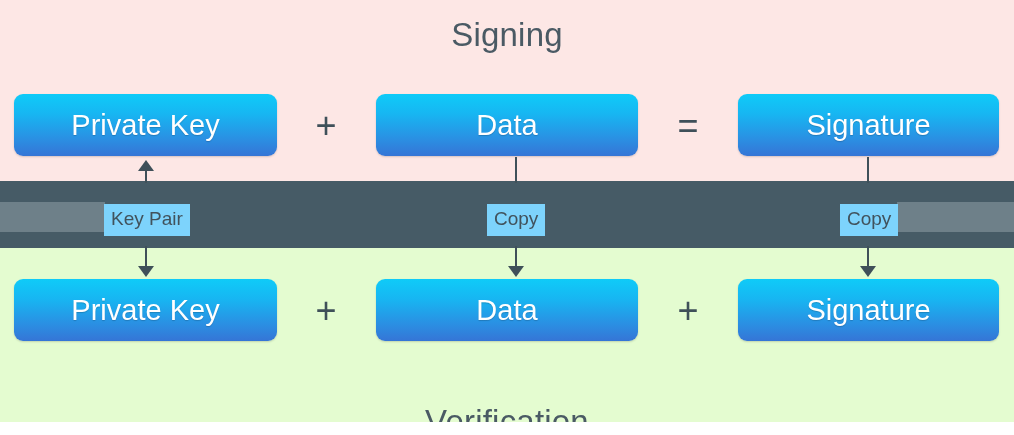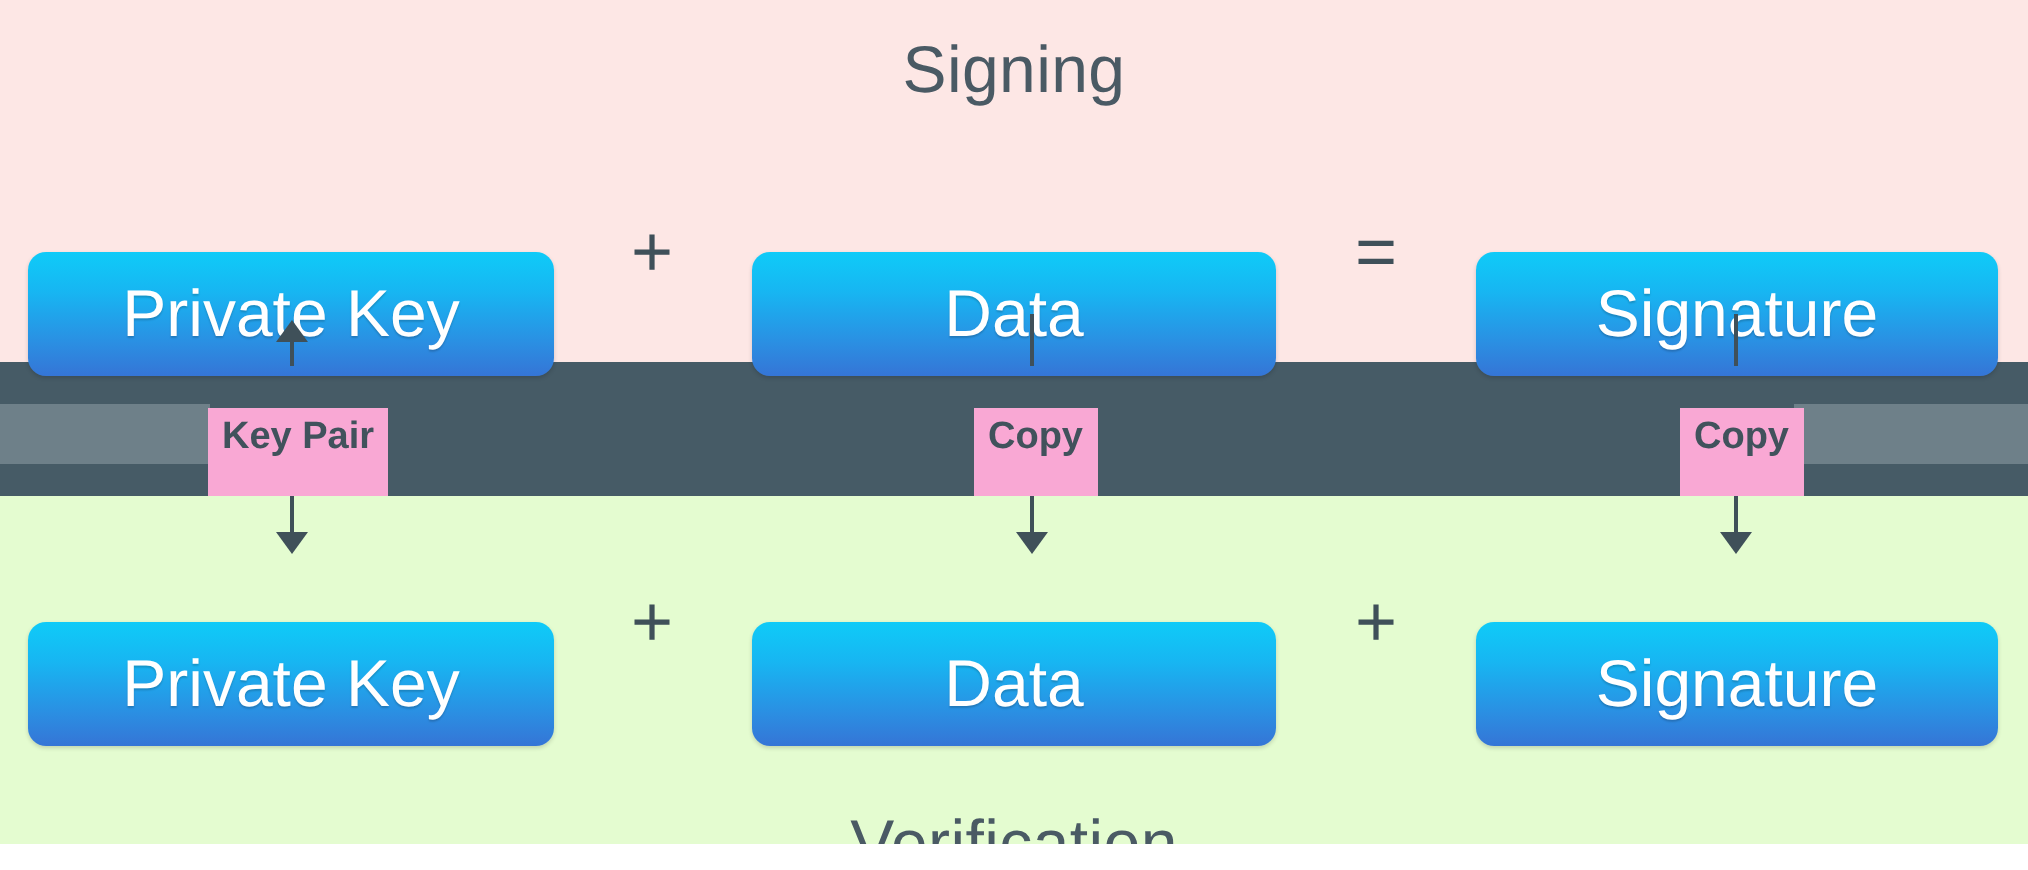--- a/index.html
+++ b/index.html
@@ -54,25 +54,24 @@
   .box {
     position: absolute;
     height: 62px;
     border-radius: 9px;
     background: linear-gradient(180deg, #0fcbf8 0%, #17b6f2 32%, #2b8ee2 74%, #3575d6 100%);
     box-shadow: 0 1px 2px rgba(0,0,0,0.16);
     display: flex;
     align-items: center;
     justify-content: center;
     color: #ffffff;
-    font-size: 33px;
+    font-size: 29px;
     font-weight: 400;
     text-shadow: 0 1px 1px rgba(0,0,0,0.18);
     white-space: nowrap;
-    margin-top: 32px;
   }
   .box-private   { left: 14px;  top: 94px;  width: 263px; }
   .box-data-top  { left: 376px; top: 94px;  width: 262px; }
   .box-signature-top { left: 738px; top: 94px; width: 261px; }
   .box-public    { left: 14px;  top: 279px; width: 263px; }
   .box-data-bot  { left: 376px; top: 279px; width: 262px; }
   .box-signature-bot { left: 738px; top: 279px; width: 261px; }
 
   
   .op {
@@ -119,27 +118,26 @@
     border-top: 11px solid #3f5059;
   }
   .ah-private-up { left: 138px; top: 160px; }
   .ah-private-dn { left: 138px; top: 266px; }
   .ah-data-dn    { left: 508px; top: 266px; }
   .ah-sig-dn     { left: 860px; top: 266px; }
 
   
   .chan-label {
     position: absolute;
-    background: #f9a8d4;
+    background: #7dd3fc;
     color: #41525c;
     font-size: 19px;
     line-height: 1;
-    padding: 5px 7px 20px 7px;
+    padding: 5px 7px 8px 7px;
     white-space: nowrap;
-    font-weight: bold;
   }
   .label-keypair { left: 104px; top: 204px; }
   .label-copy-1  { left: 487px; top: 204px; }
   .label-copy-2  { left: 840px; top: 204px; }
 </style>
 </head>
 <body>
 
 <div id="stage">
 

